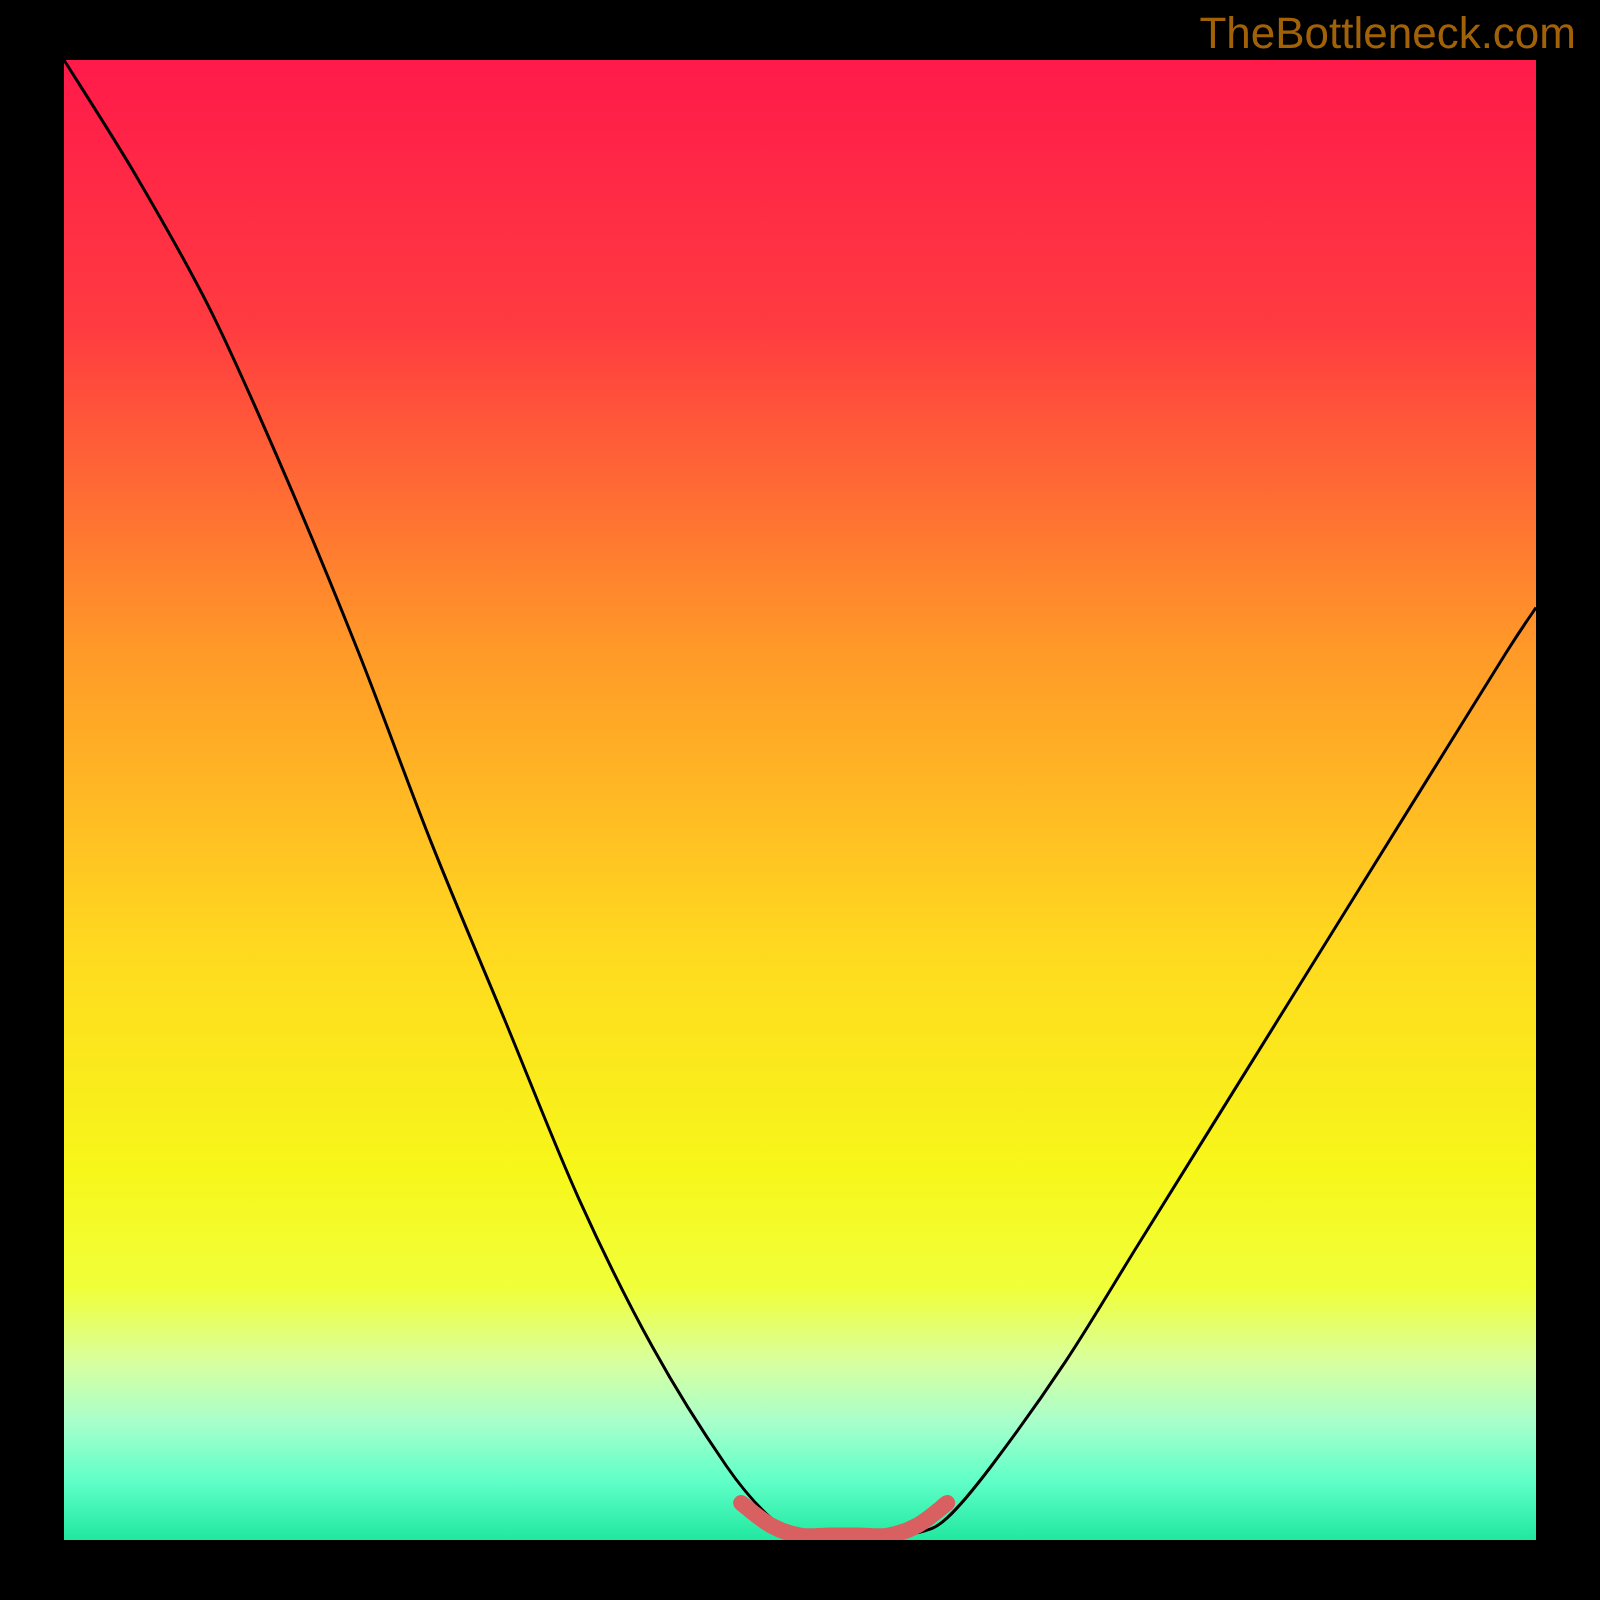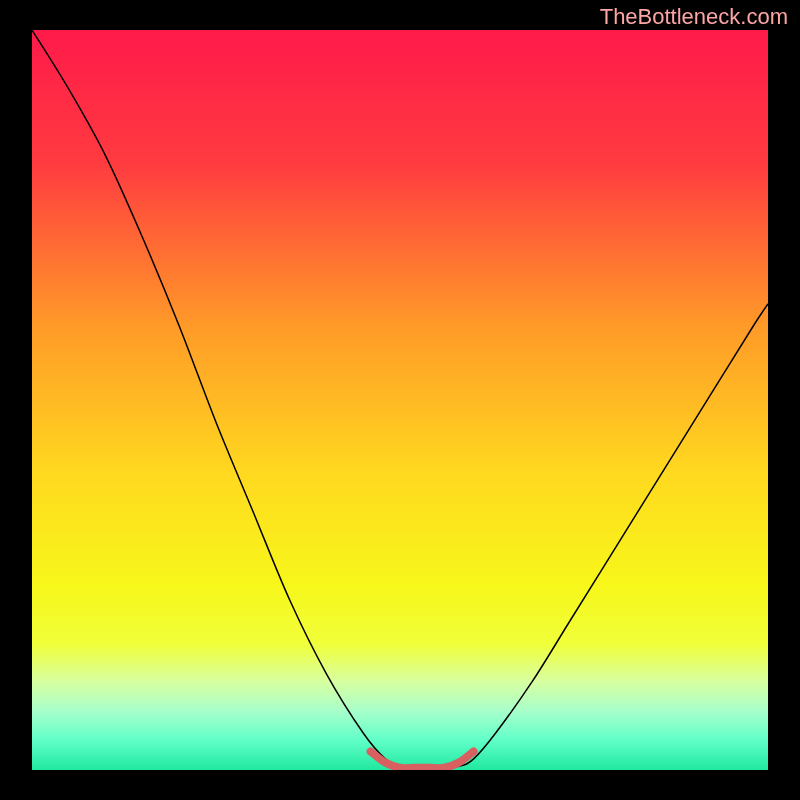--- a/index.html
+++ b/index.html
@@ -8,21 +8,21 @@
     height: 800px;
     background: #000;
     position: relative;
     font-family: Arial, sans-serif;
     overflow: hidden;
   }
   .watermark {
     position: absolute;
     top: 4px;
     right: 12px;
-    color: #fca5a5;
+    color: #a16207;
     font-size: 22px;
     font-weight: 500;
     z-index: 10;
   }
   .plot-area {
     position: absolute;
     left: 32px;
     top: 30px;
     width: 736px;
     height: 740px;

